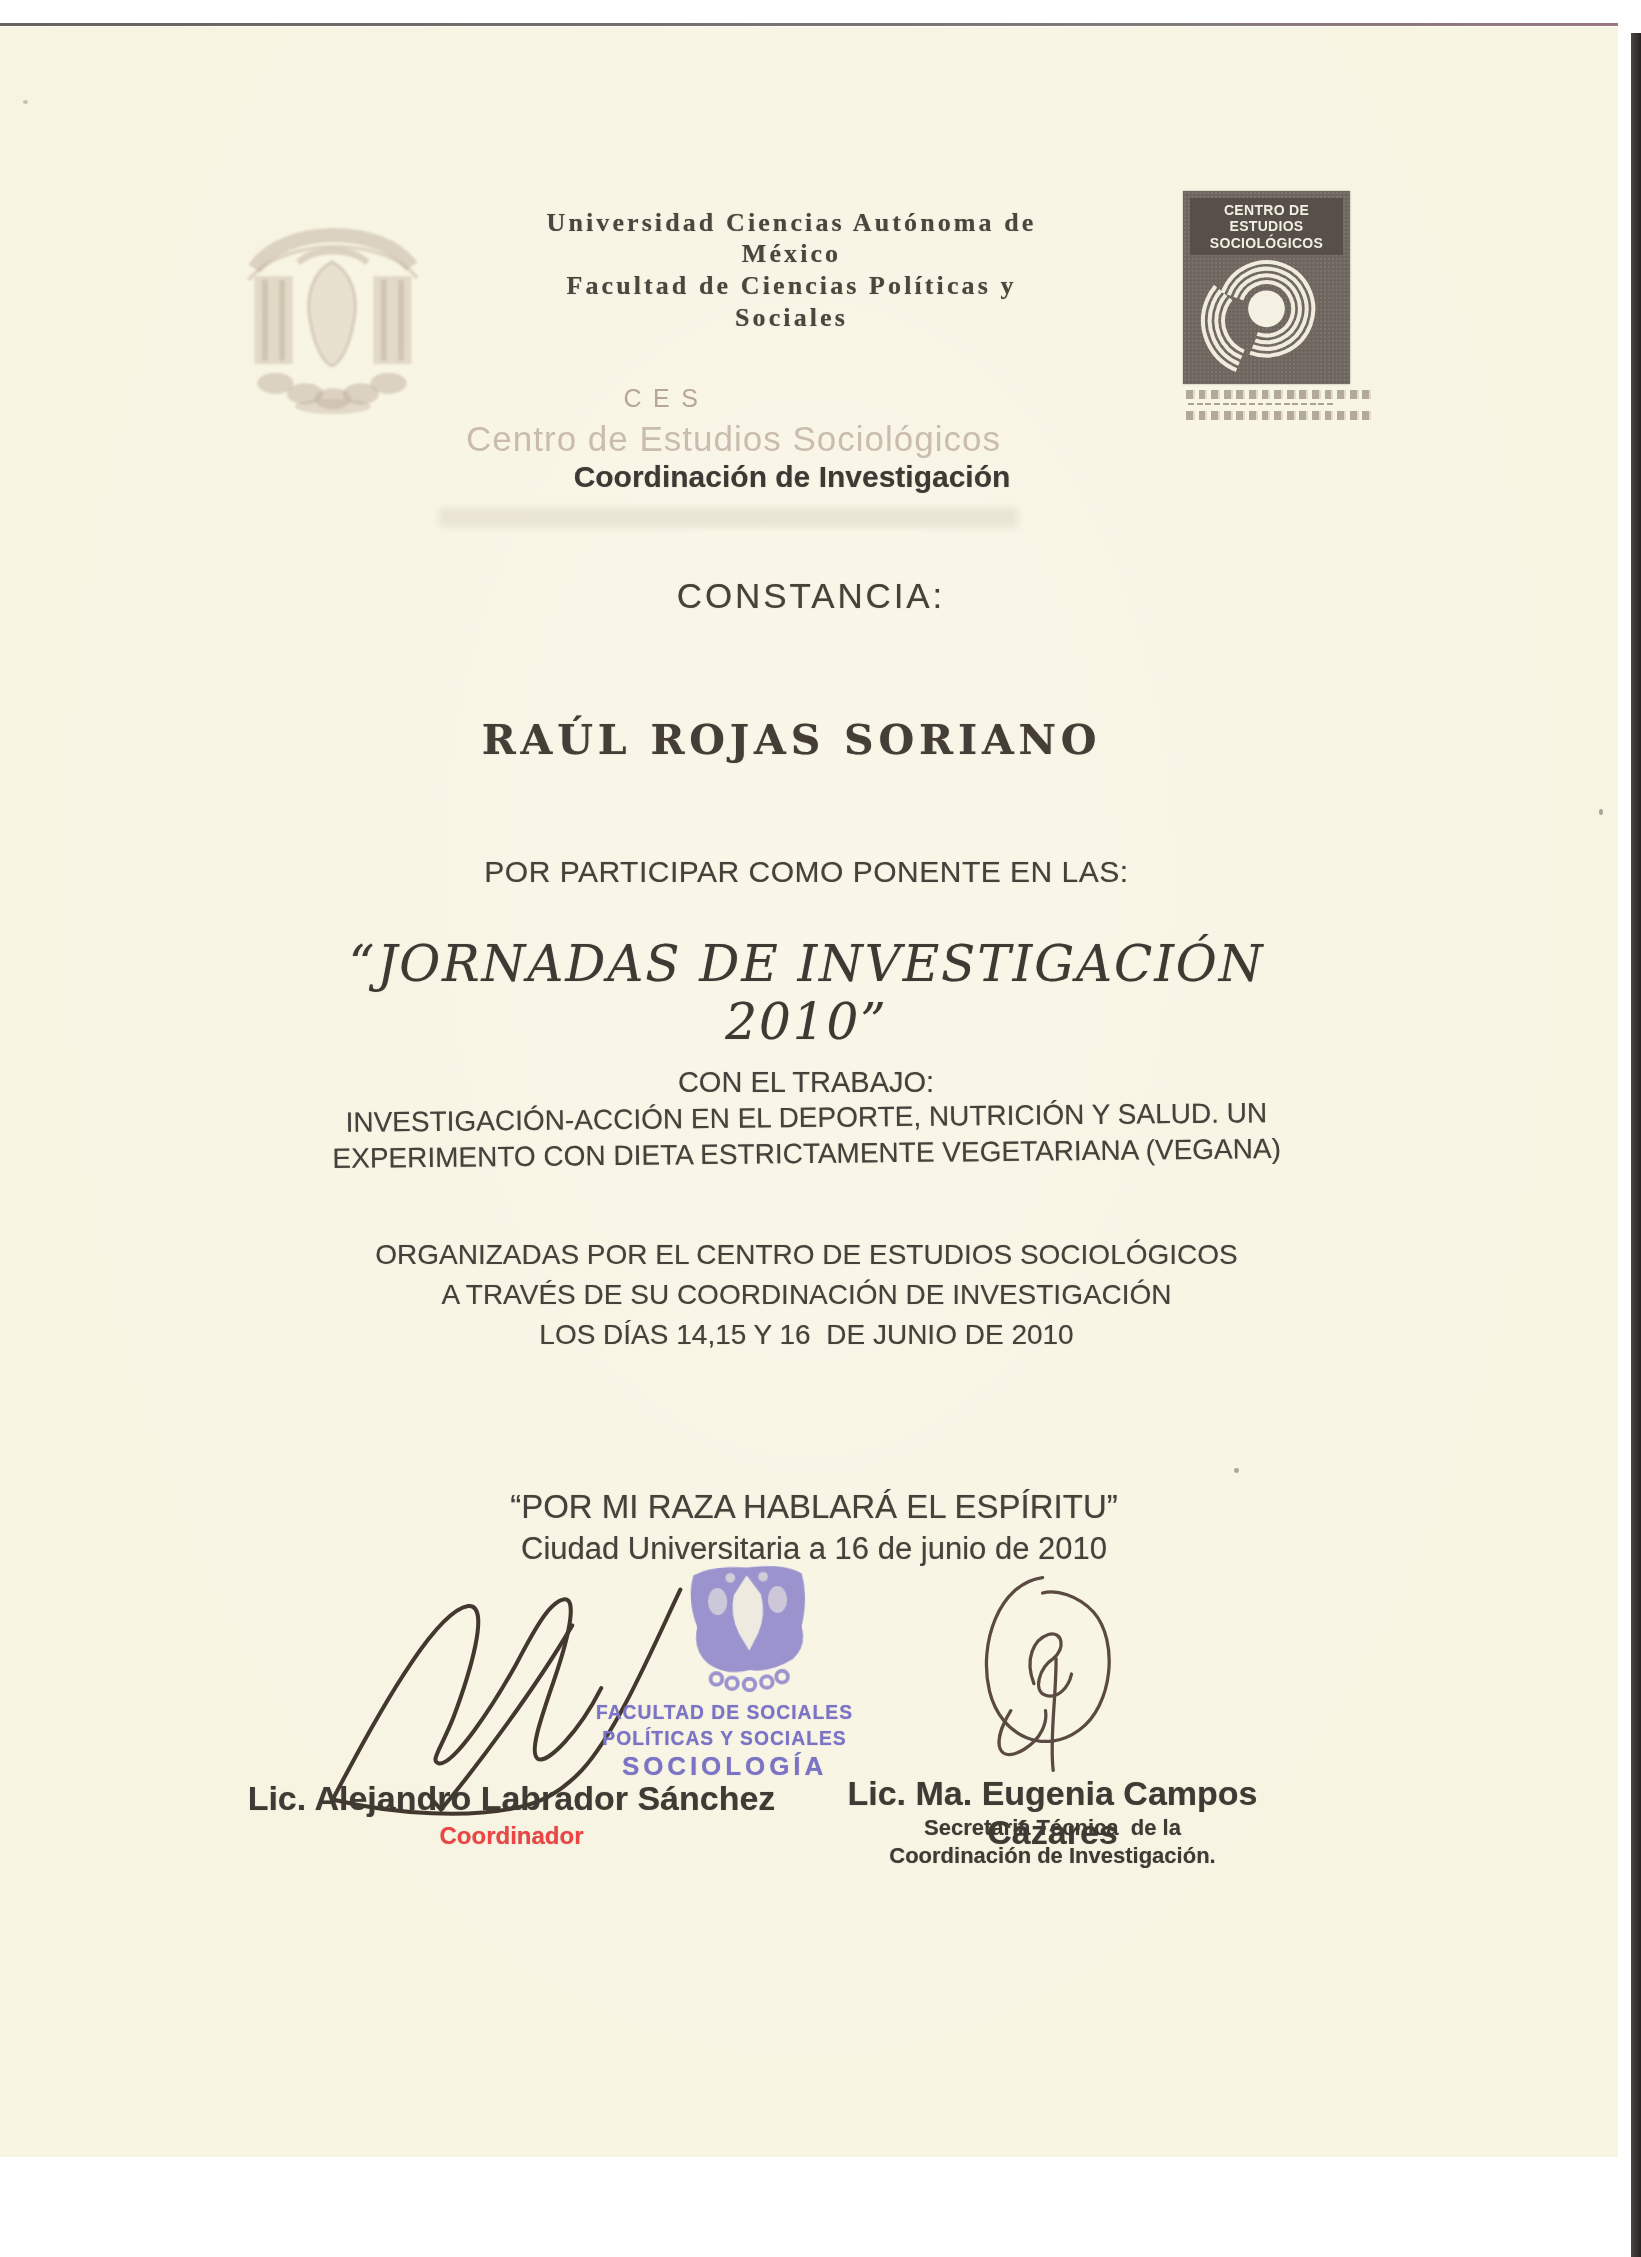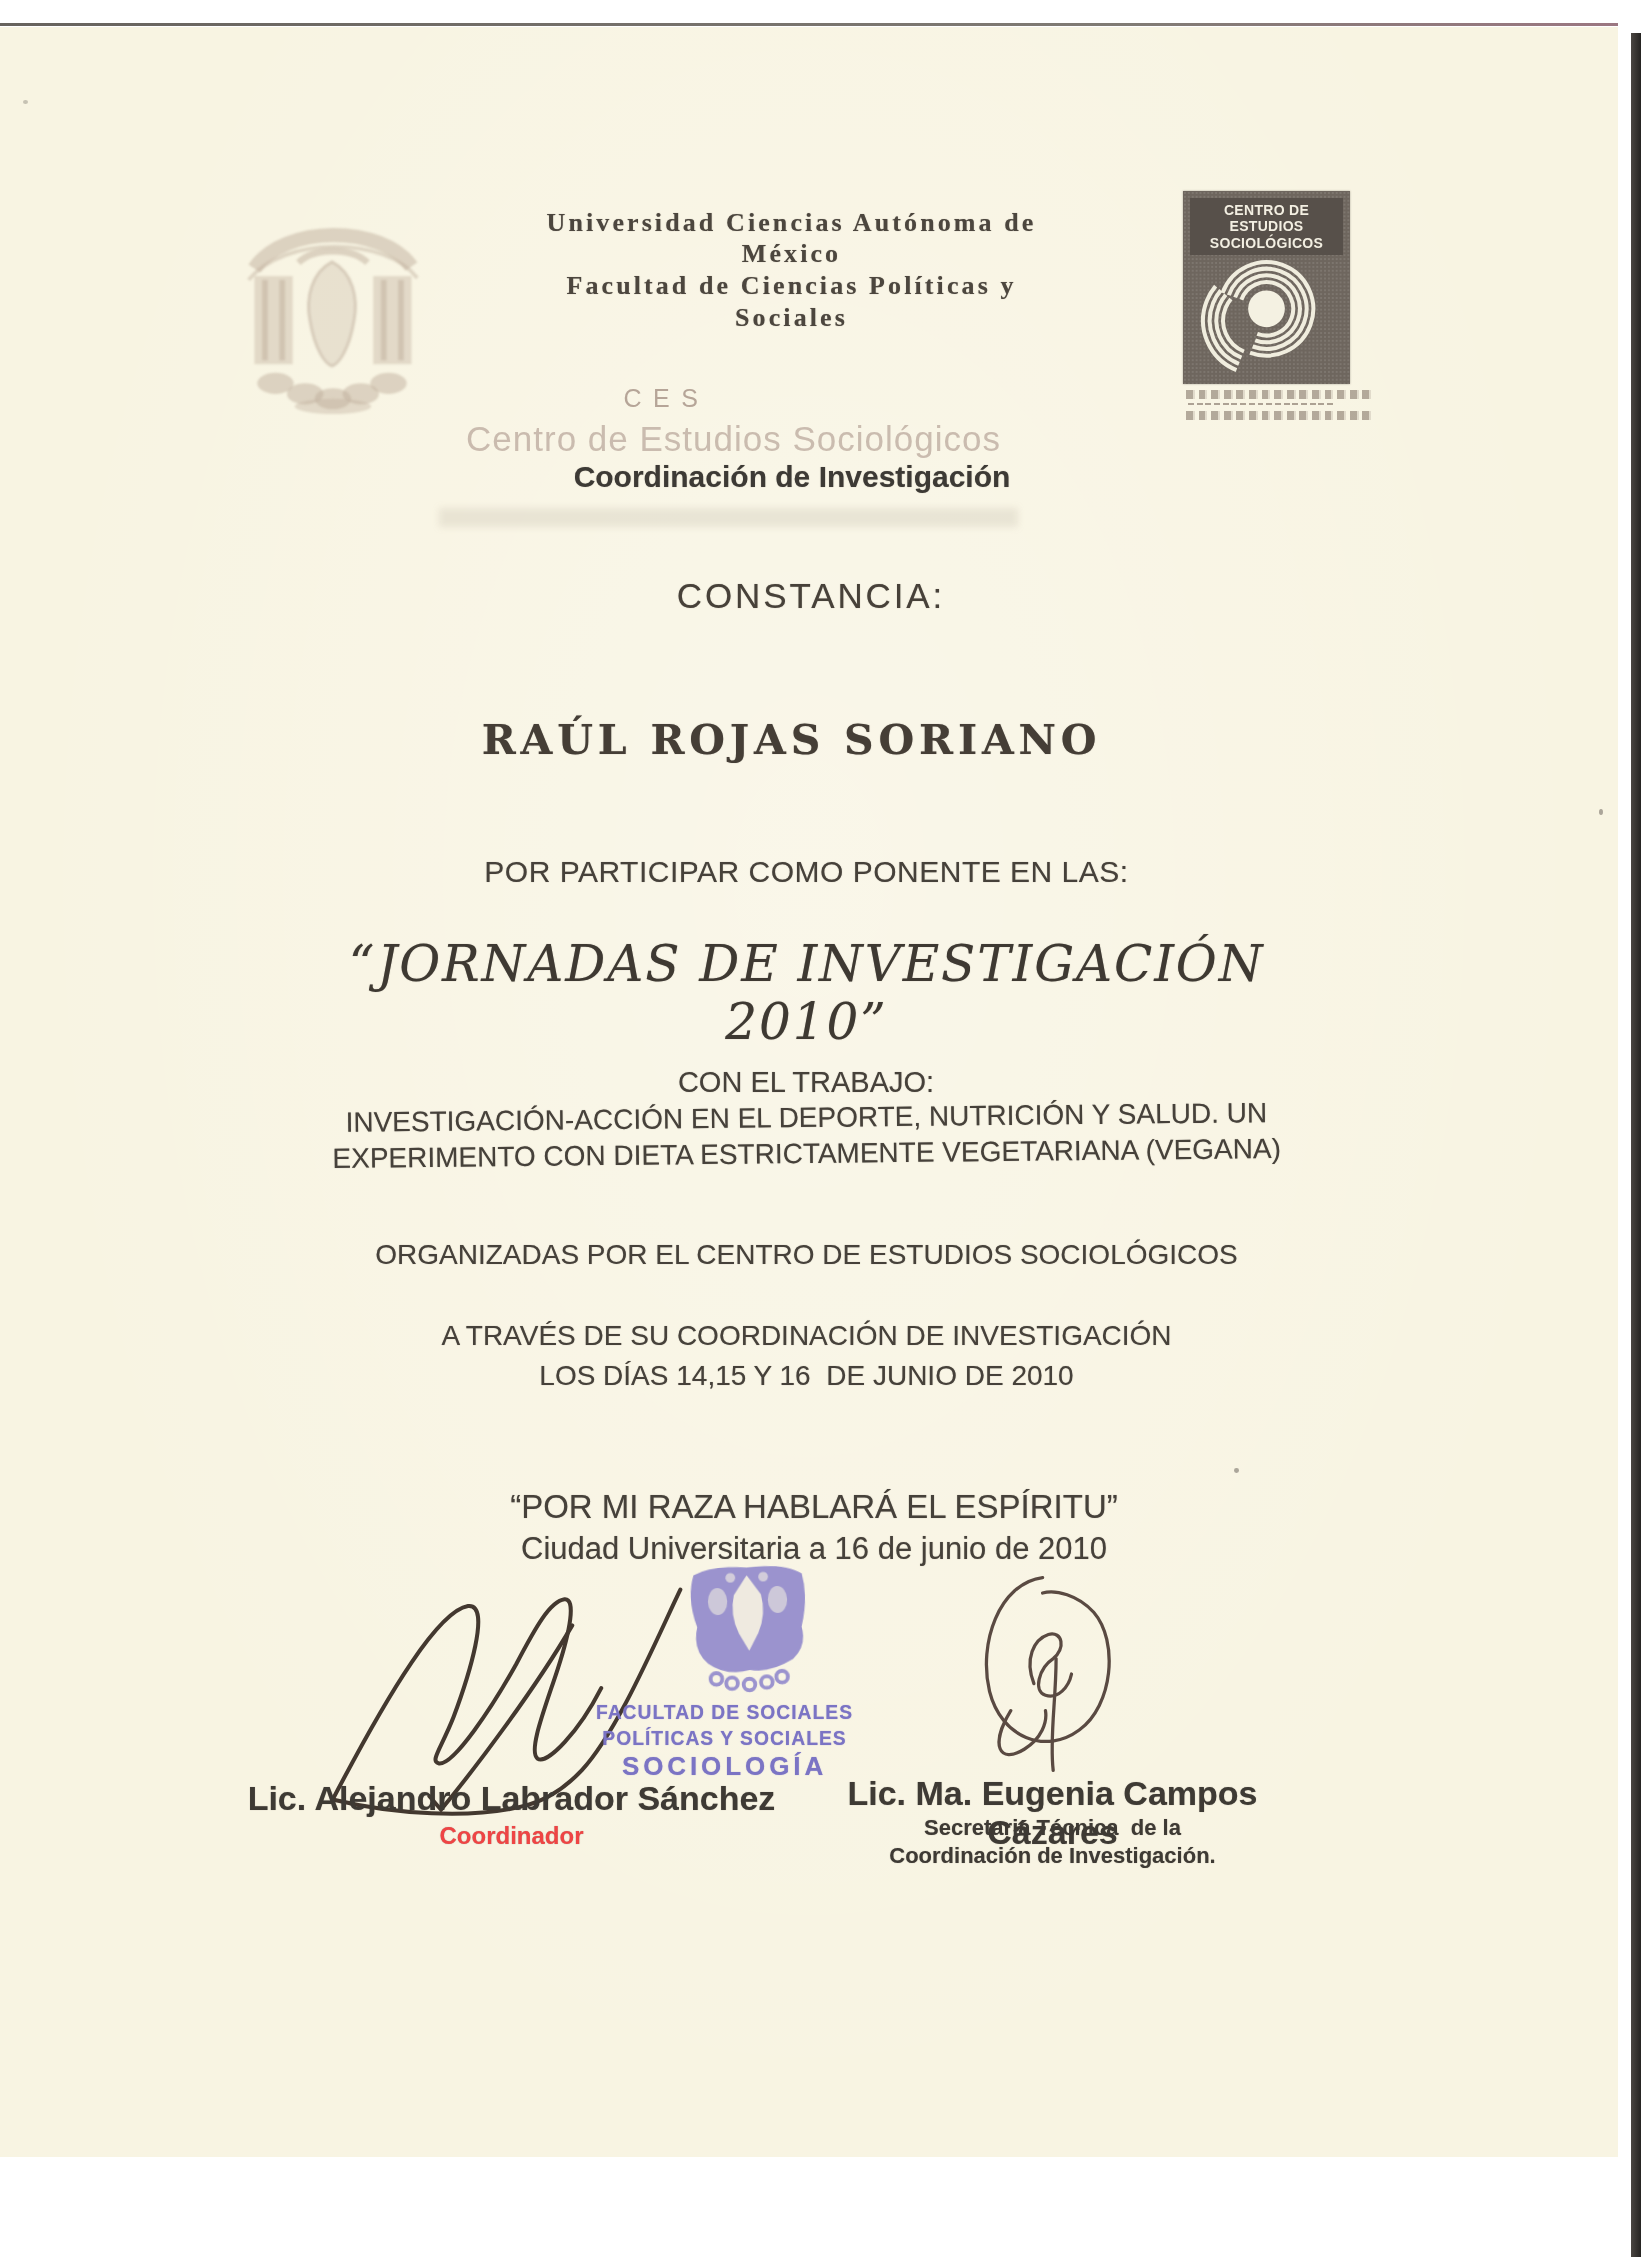--- a/index.html
+++ b/index.html
@@ -140,21 +140,21 @@
 <div class="txt event-title" style="left:319px;top:935px;width:975px;">“JORNADAS DE INVESTIGACIÓN 2010”</div>
 
 <div class="txt work-label" style="left:579px;top:1066px;width:454px;">CON EL TRABAJO:</div>
 <div class="abs" style="left:319px;top:1100px;width:975px;transform:rotate(-0.6deg);">
   <div class="txt body-line" style="position:static;">INVESTIGACIÓN-ACCIÓN EN EL DEPORTE, NUTRICIÓN Y SALUD. UN</div>
   <div class="txt body-line" style="position:static;">EXPERIMENTO CON DIETA ESTRICTAMENTE VEGETARIANA (VEGANA)</div>
 </div>
 
 <div class="abs" style="left:319px;top:1235px;width:975px;">
   <div class="txt org-line" style="position:static;">ORGANIZADAS POR EL CENTRO DE ESTUDIOS SOCIOLÓGICOS</div>
-  <div class="txt org-line" style="position:static;margin-top:41px;">A TRAVÉS DE SU COORDINACIÓN DE INVESTIGACIÓN</div>
+  <div class="txt org-line" style="position:static;">A TRAVÉS DE SU COORDINACIÓN DE INVESTIGACIÓN</div>
   <div class="txt org-line" style="position:static;">LOS DÍAS 14,15 Y 16  DE JUNIO DE 2010</div>
 </div>
 
 <div class="txt motto" style="left:406px;top:1488px;width:816px;">“POR MI RAZA HABLARÁ EL ESPÍRITU”</div>
 <div class="txt place-date" style="left:406px;top:1531px;width:816px;">Ciudad Universitaria a 16 de junio de 2010</div>
 
 <div class="abs" style="left:275px;top:1572px;width:415px;height:266px;">
   <svg width="415" height="266" viewBox="0 0 430 275">
     <g fill="none" stroke="#43382f" stroke-width="4.2" stroke-linecap="round">
       <path d="M 60 235 C 120 120, 170 40, 200 35 C 225 32, 200 110, 185 150 C 172 183, 160 196, 170 198 C 185 200, 225 140, 250 95 C 270 57, 285 30, 300 28 C 312 27, 306 60, 293 100 C 280 140, 262 185, 272 193 C 282 200, 315 165, 338 120"></path>

